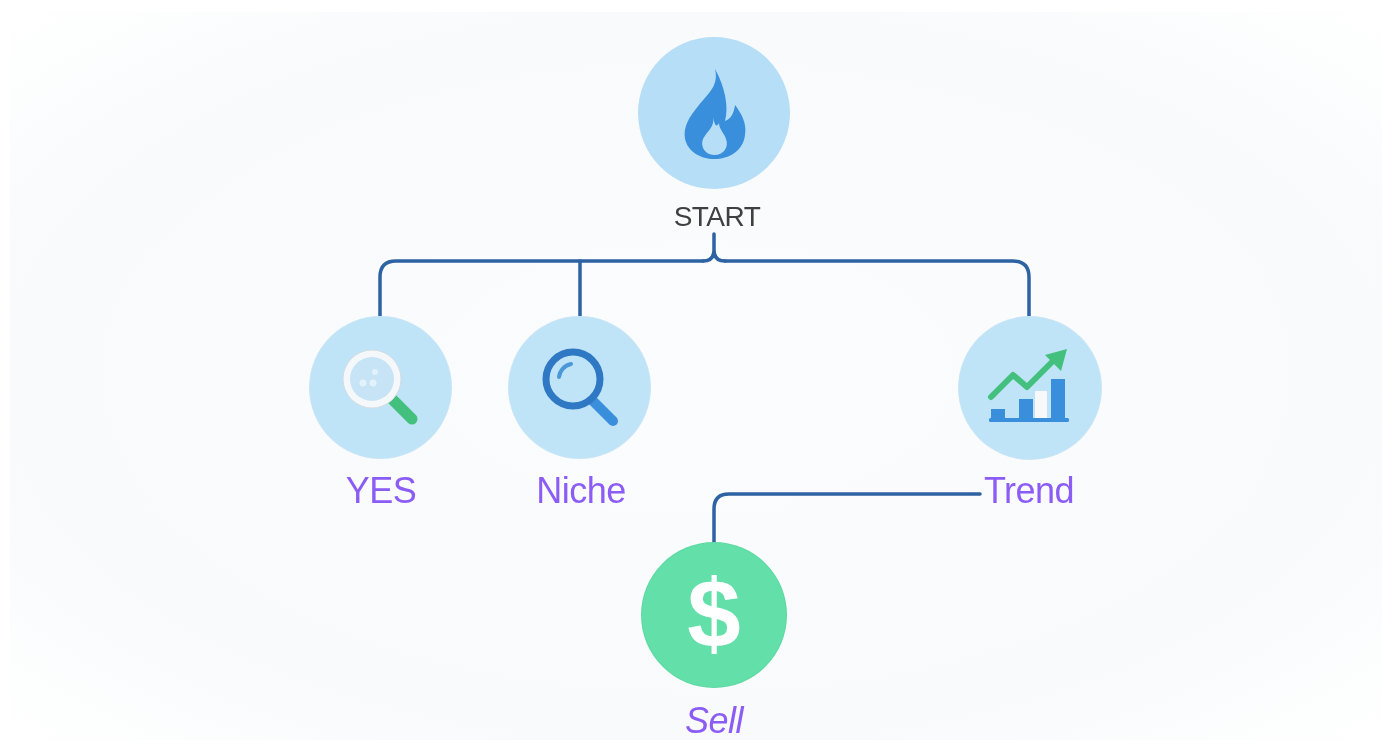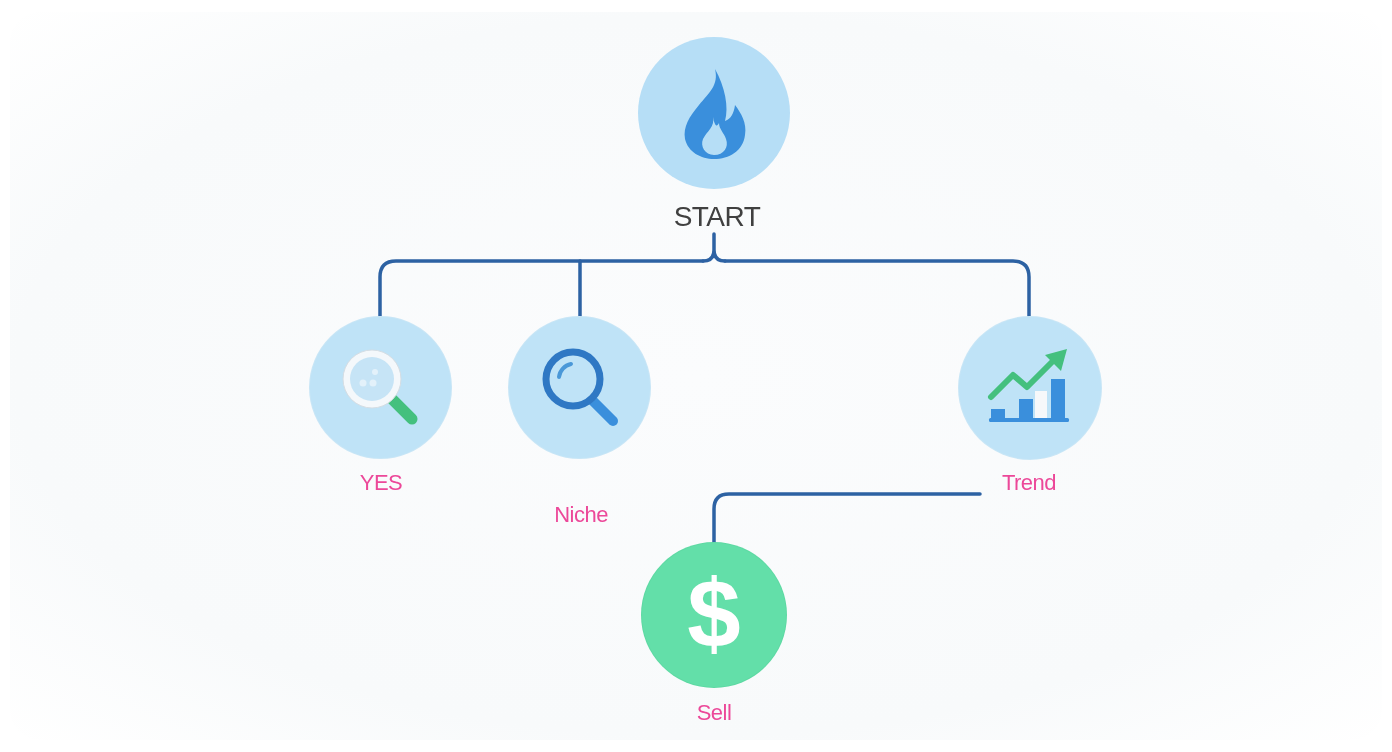--- a/index.html
+++ b/index.html
@@ -17,21 +17,21 @@
   svg.lines { position: absolute; left: 0; top: 0; }
   .node {
     position: absolute; border-radius: 50%;
     display: flex; align-items: center; justify-content: center;
   }
   .node.blue { background: #bfe3f7; box-shadow: 0 0 0 1px #c9e6f6; }
   .node.start { background: #b6def6; }
   .node.green { background: #63dfa9; box-shadow: 0 0 0 1px #5ed9a3; }
   .label {
     position: absolute; transform: translateX(-50%);
-    color: #ec4899; font-size: 22px; white-space: nowrap; letter-spacing: -0.5px;
+    color: #8b5cf6; font-size: 36px; white-space: nowrap; letter-spacing: -0.5px;
   }
   .label.start { color: #404040; font-size: 28px; }
 </style>
 </head>
 <body>
 
 <div class="canvas">
   <div class="bg-glow"></div>
 
   <svg class="lines" width="1392" height="752">
@@ -67,34 +67,34 @@
   </div>
   <div class="label" style="left:381px; top:470px;">YES</div>
 
   <div class="node blue" style="left:509px; top:317px; width:141px; height:141px;">
     <svg width="86" height="86" viewBox="0 0 86 86">
       <line x1="56" y1="56" x2="76" y2="76" stroke="#3a8fdc" stroke-width="10" stroke-linecap="round"></line>
       <circle cx="36" cy="34" r="27" fill="#bfe3f7" stroke="#2f78c4" stroke-width="7"></circle>
       <path d="M22 32 A15 15 0 0 1 34 19" fill="none" stroke="#4a98d8" stroke-width="4" stroke-linecap="round"></path>
     </svg>
   </div>
-  <div class="label" style="left:581px; top:470px;margin-top:32px;">Niche</div>
+  <div class="label" style="left:581px; top:470px;">Niche</div>
 
   <div class="node blue" style="left:959px; top:317px; width:142px; height:142px;">
     <svg width="86" height="86" viewBox="0 0 86 86">
       <rect x="4" y="64" width="14" height="10" fill="#3a8fdc"></rect>
       <rect x="32" y="54" width="14" height="20" fill="#3a8fdc"></rect>
       <rect x="48" y="46" width="12" height="28" fill="#f6f8fa"></rect>
       <rect x="64" y="34" width="14" height="40" fill="#3a8fdc"></rect>
       <rect x="2" y="73" width="80" height="4" rx="1.5" fill="#3a8fdc"></rect>
       <polyline points="4,52 26,30 40,42 66,16" fill="none" stroke="#44c07e" stroke-width="6" stroke-linejoin="round" stroke-linecap="round"></polyline>
       <polygon points="58,10 80,4 74,26" fill="#44c07e"></polygon>
     </svg>
   </div>
   <div class="label" style="left:1029px; top:470px;text-align:right;">Trend</div>
 
   <div class="node green" style="left:642px; top:543px; width:144px; height:144px;">
     <svg width="64" height="96" viewBox="0 0 64 96">
       <text x="32" y="80" text-anchor="middle" font-family="Liberation Sans, sans-serif" font-weight="bold" font-size="96" fill="#ffffff">$</text>
     </svg>
   </div>
-  <div class="label" style="left:714px; top:700px;">Sell</div>
+  <div class="label" style="left:714px; top:700px;font-style:italic;">Sell</div>
 </div>
 
 </body></html>

